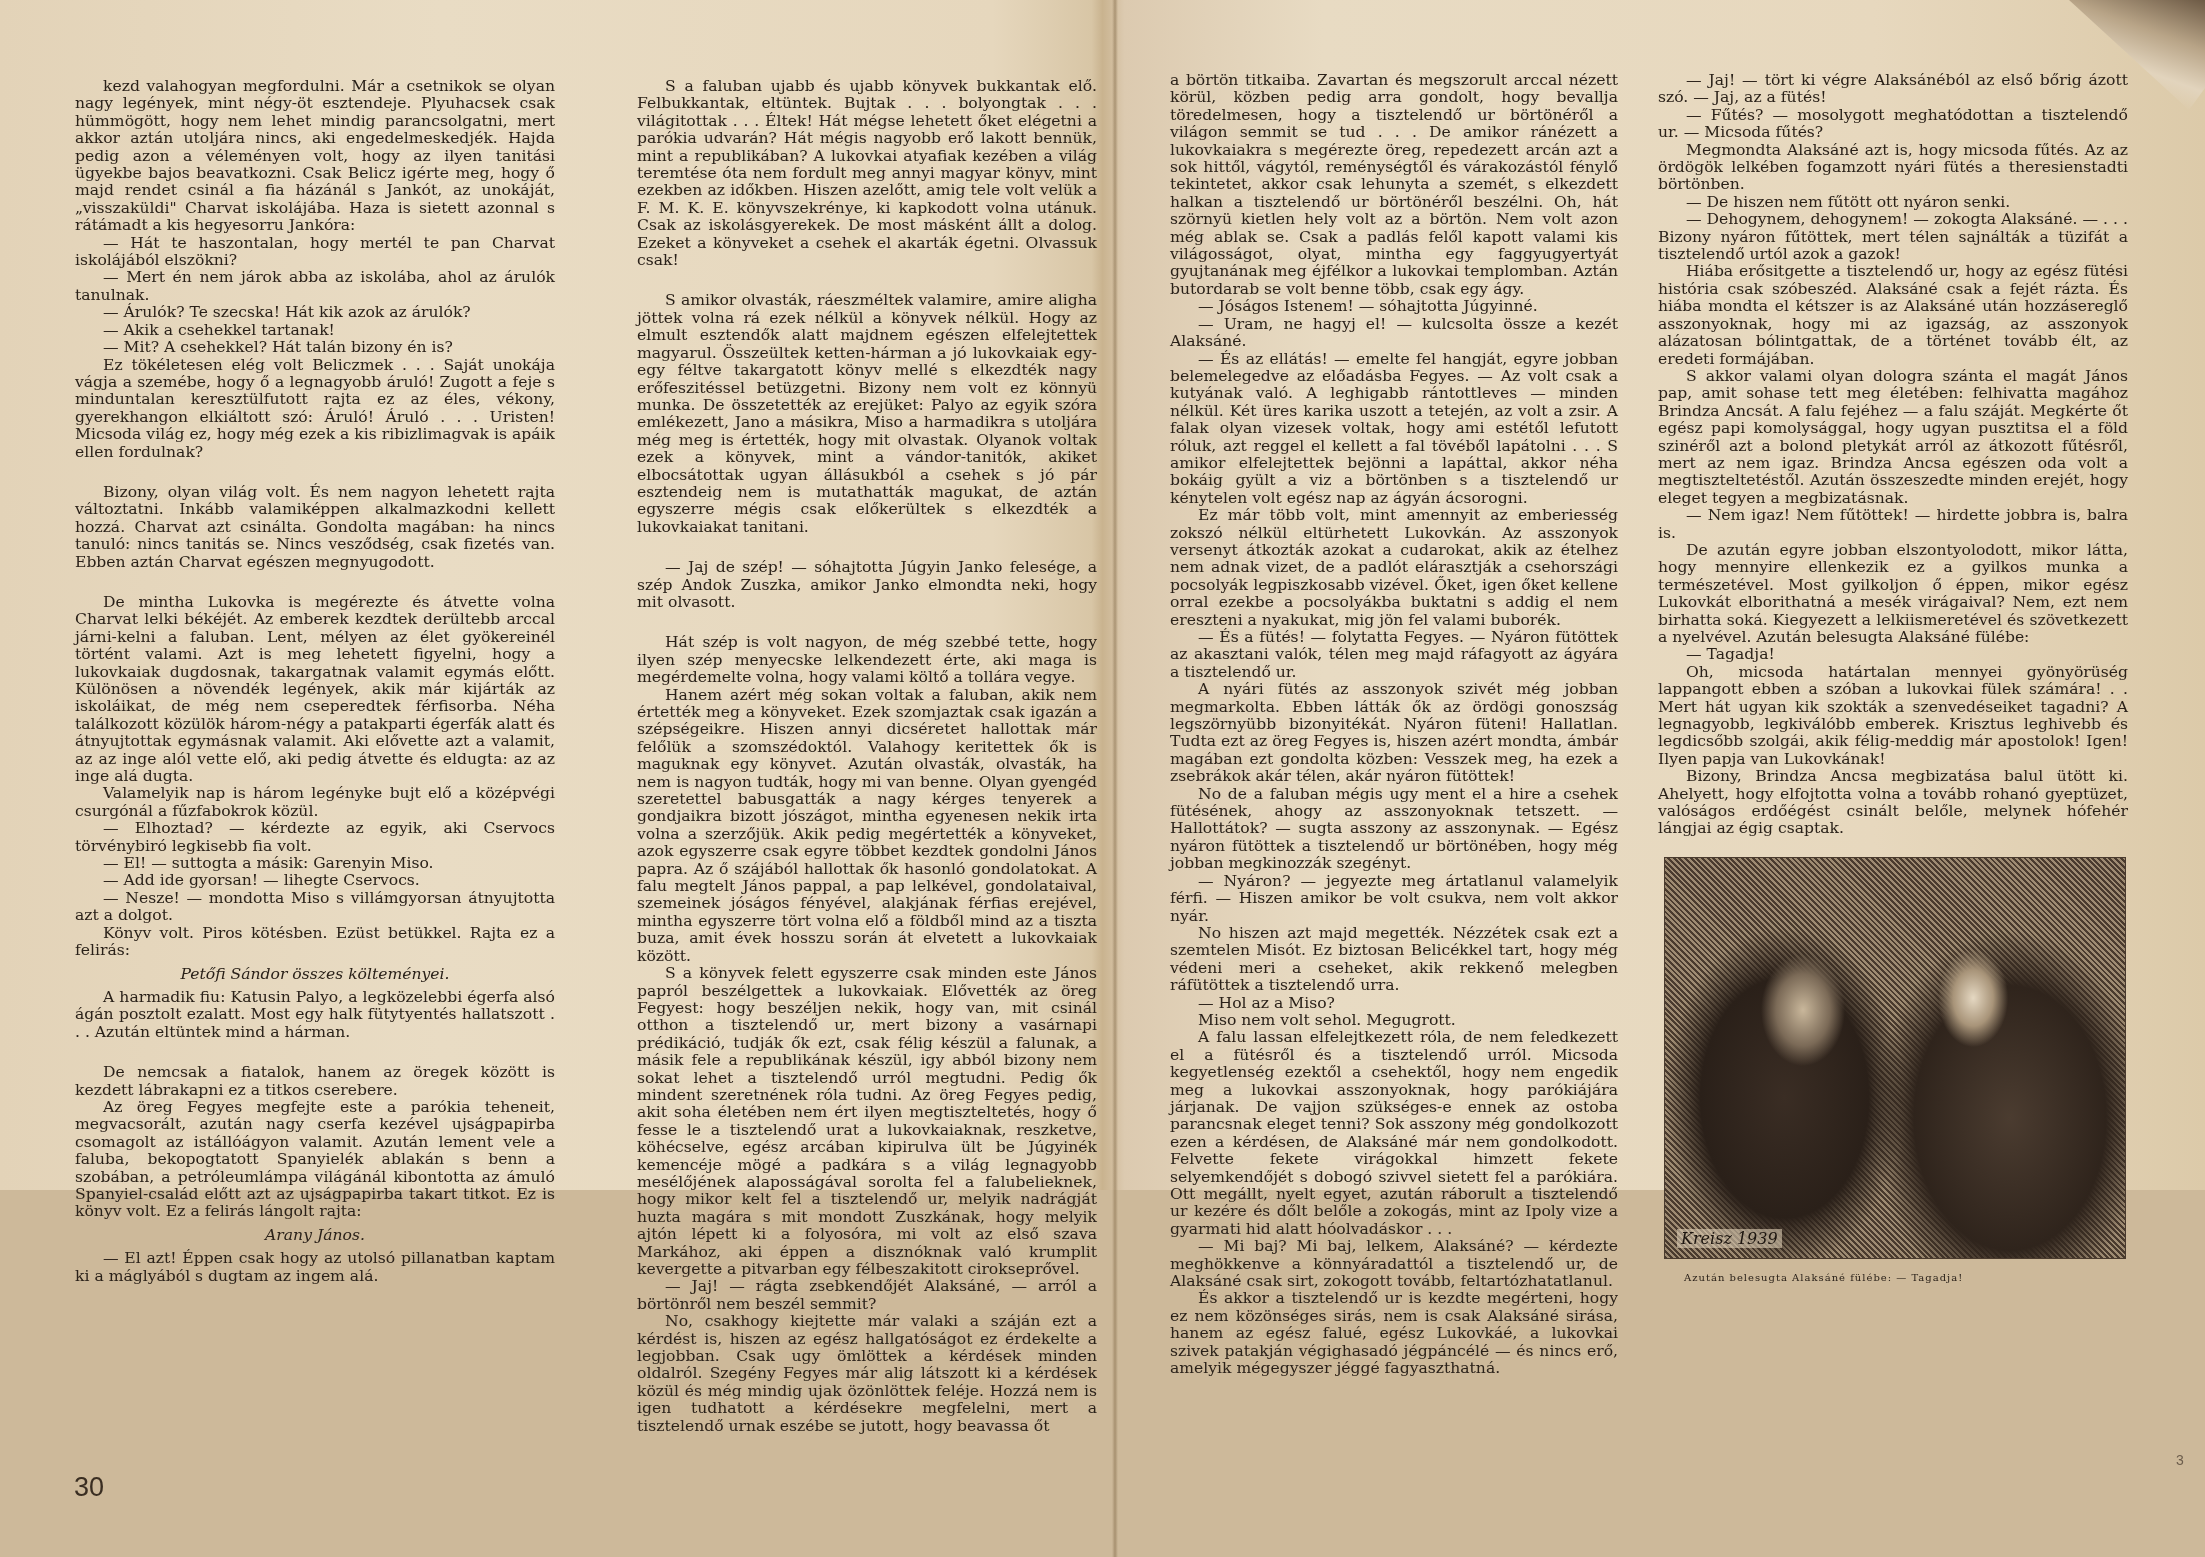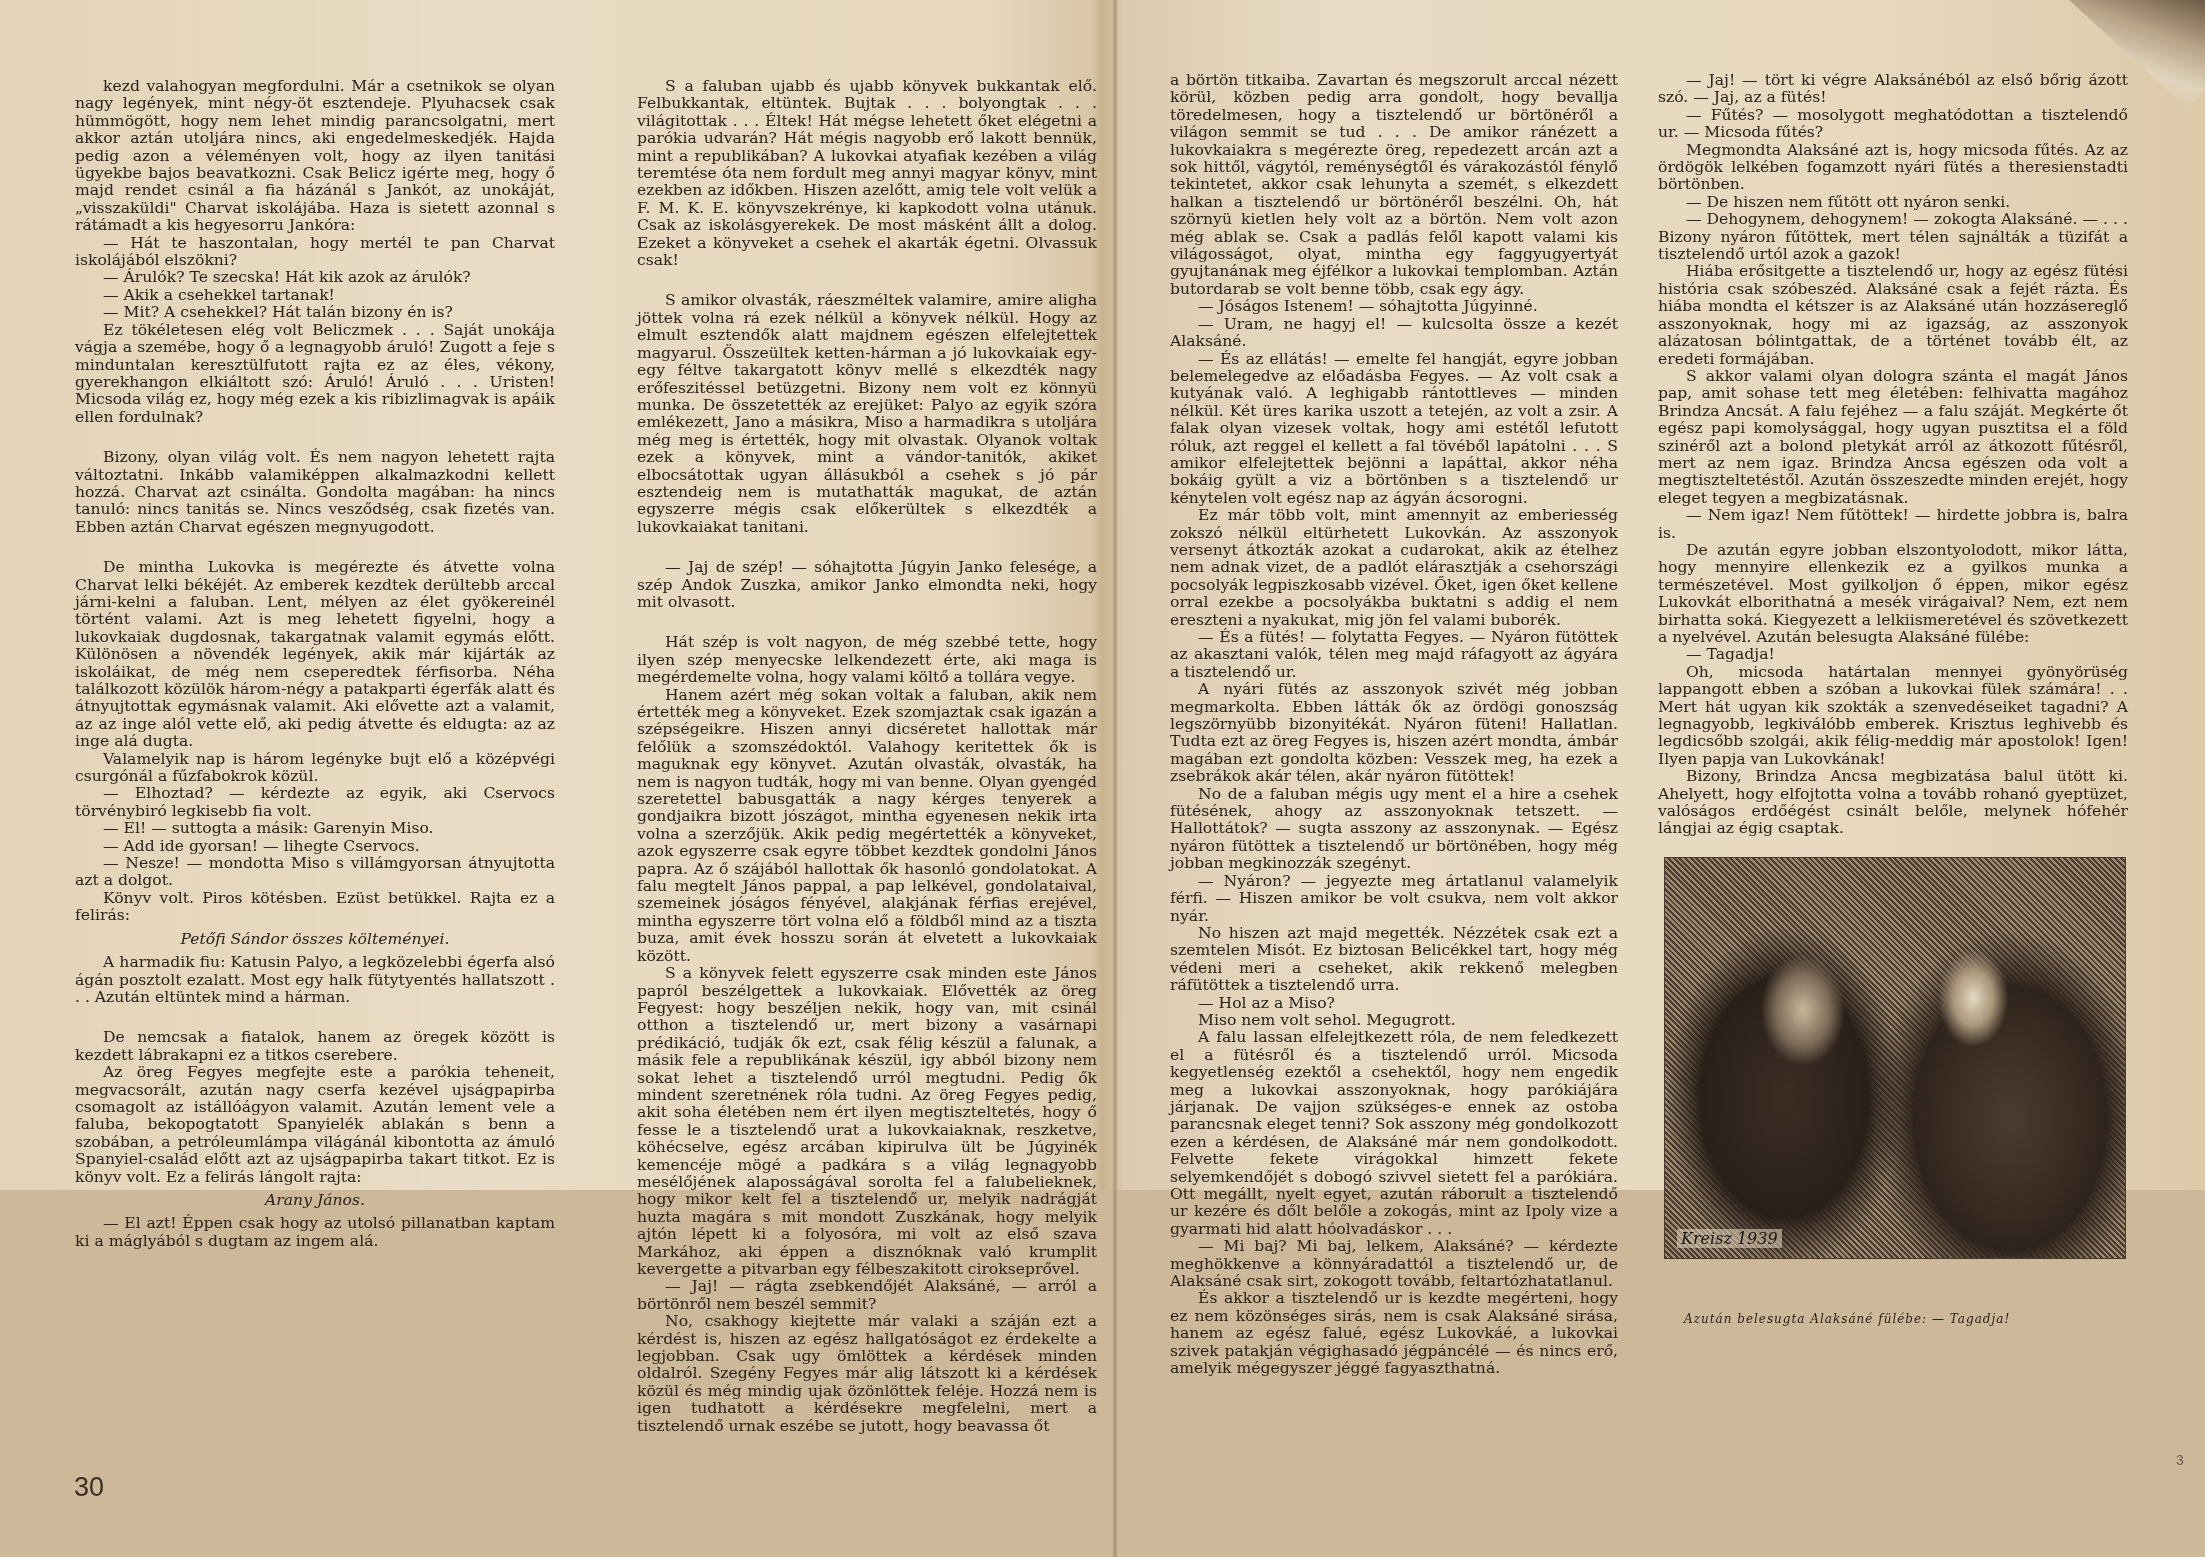--- a/index.html
+++ b/index.html
@@ -49,34 +49,35 @@
       radial-gradient(ellipse 140px 200px at 26% 60%, #3a2d24 0%, #2a2019 60%, rgba(0,0,0,0) 85%),
       radial-gradient(ellipse 160px 220px at 75% 65%, #4b3c30 0%, #2f241c 60%, rgba(0,0,0,0) 85%),
       repeating-linear-gradient(45deg, #4a3b2e 0 2px, #9e8b72 2px 4px);
     border:1px solid #4a3b2e;
   }
   .illus-sig {
     position:absolute; left:12px; bottom:10px; font-family:"DejaVu Serif", serif; font-style:italic;
     font-size:16px; color:#1c150f; background:rgba(220,205,180,.6); padding:0 4px;
   }
   .caption {
-    position:absolute; left:566px; top:1312px; width:440px;
-    font-style:italic; font-size:12px; letter-spacing:1px; color:#2a2119;
+    position:absolute; left:566px; top:1272px; width:440px;
+    font-size:10px; letter-spacing:1px; color:#2a2119;
   }
 </style>
 </head>
 <body>
 
 <div class="spread">
   <div class="gutter"></div>
 
   <div class="page left">
     <div class="col" id="col1">
         <p>kezd valahogyan megfordulni. Már a csetnikok se olyan nagy legények, mint négy-öt esztendeje. Plyuhacsek csak hümmögött, hogy nem lehet mindig parancsolgatni, mert akkor aztán utoljára nincs, aki engedelmeskedjék. Hajda pedig azon a véleményen volt, hogy az ilyen tanitási ügyekbe bajos beavatkozni. Csak Belicz igérte meg, hogy ő majd rendet csinál a fia házánál s Jankót, az unokáját, „visszaküldi" Charvat iskolájába. Haza is sietett azonnal s rátámadt a kis hegyesorru Jankóra:</p>
         <p>— Hát te haszontalan, hogy mertél te pan Charvat iskolájából elszökni?</p>
+        <p>— Mert én nem járok abba az iskolába, ahol az árulók tanulnak.</p>
         <p>— Árulók? Te szecska! Hát kik azok az árulók?</p>
         <p>— Akik a csehekkel tartanak!</p>
         <p>— Mit? A csehekkel? Hát talán bizony én is?</p>
         <p>Ez tökéletesen elég volt Beliczmek . . . Saját unokája vágja a szemébe, hogy ő a legnagyobb áruló! Zugott a feje s minduntalan keresztülfutott rajta ez az éles, vékony, gyerekhangon elkiáltott szó: Áruló! Áruló . . . Uristen! Micsoda világ ez, hogy még ezek a kis ribizlimagvak is apáik ellen fordulnak?</p>
         <p class="gap">Bizony, olyan világ volt. És nem nagyon lehetett rajta változtatni. Inkább valamiképpen alkalmazkodni kellett hozzá. Charvat azt csinálta. Gondolta magában: ha nincs tanuló: nincs tanitás se. Nincs vesződség, csak fizetés van. Ebben aztán Charvat egészen megnyugodott.</p>
         <p class="gap">De mintha Lukovka is megérezte és átvette volna Charvat lelki békéjét. Az emberek kezdtek derültebb arccal járni-kelni a faluban. Lent, mélyen az élet gyökereinél történt valami. Azt is meg lehetett figyelni, hogy a lukovkaiak dugdosnak, takargatnak valamit egymás előtt. Különösen a növendék legények, akik már kijárták az iskoláikat, de még nem cseperedtek férfisorba. Néha találkozott közülök három-négy a patakparti égerfák alatt és átnyujtottak egymásnak valamit. Aki elővette azt a valamit, az az inge alól vette elő, aki pedig átvette és eldugta: az az inge alá dugta.</p>
         <p>Valamelyik nap is három legényke bujt elő a középvégi csurgónál a fűzfabokrok közül.</p>
         <p>— Elhoztad? — kérdezte az egyik, aki Cservocs törvénybiró legkisebb fia volt.</p>
         <p>— El! — suttogta a másik: Garenyin Miso.</p>
         <p>— Add ide gyorsan! — lihegte Cservocs.</p>

